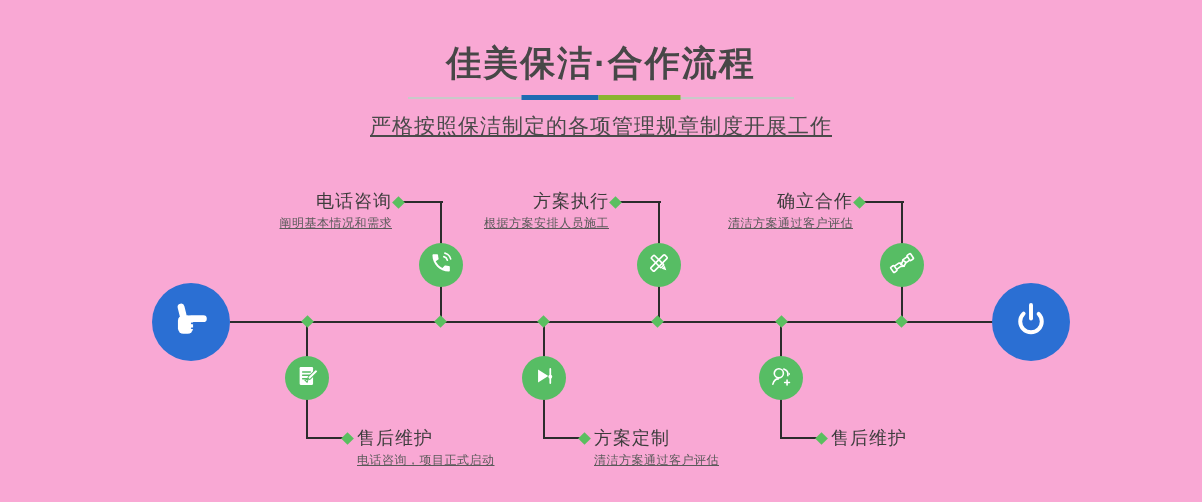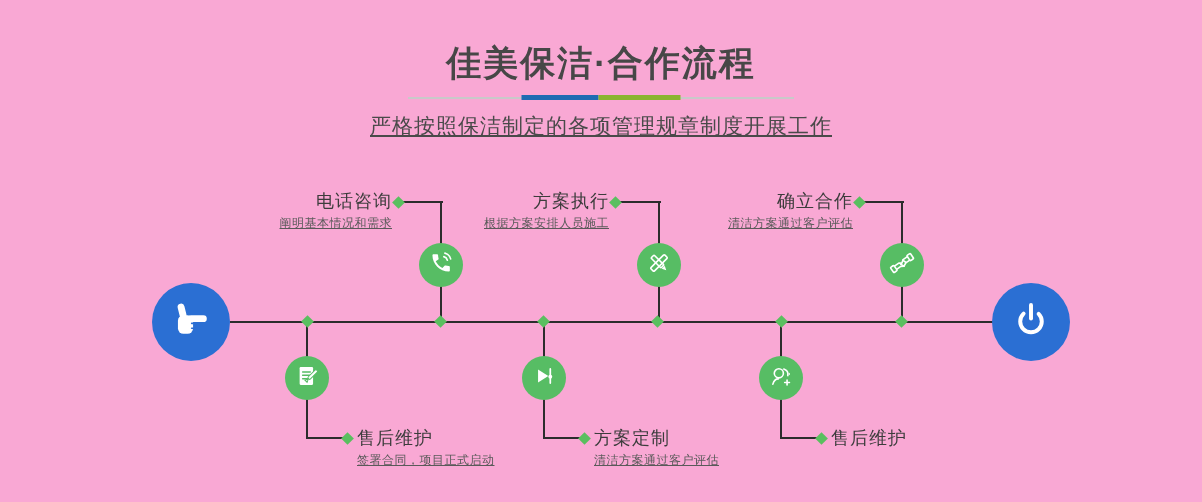--- a/index.html
+++ b/index.html
@@ -203,21 +203,21 @@
     <div class="t">方案执行</div>
     <div class="d">根据方案安排人员施工</div>
   </div>
   <div class="step-label lbl-top lt3">
     <div class="t">确立合作</div>
     <div class="d">清洁方案通过客户评估</div>
   </div>
 
   <div class="step-label lbl-bottom lb1">
     <div class="t">售后维护</div>
-    <div class="d">签署合同，项目正式启动</div>
+    <div class="d">电话咨询，项目正式启动</div>
   </div>
   <div class="step-label lbl-bottom lb2">
     <div class="t">方案定制</div>
     <div class="d">清洁方案通过客户评估</div>
   </div>
   <div class="step-label lbl-bottom lb3">
     <div class="t">售后维护</div>
   </div>
 
 </div>

